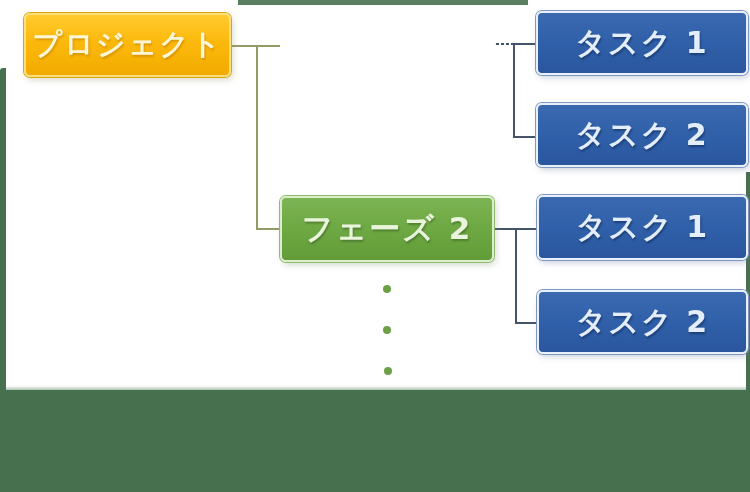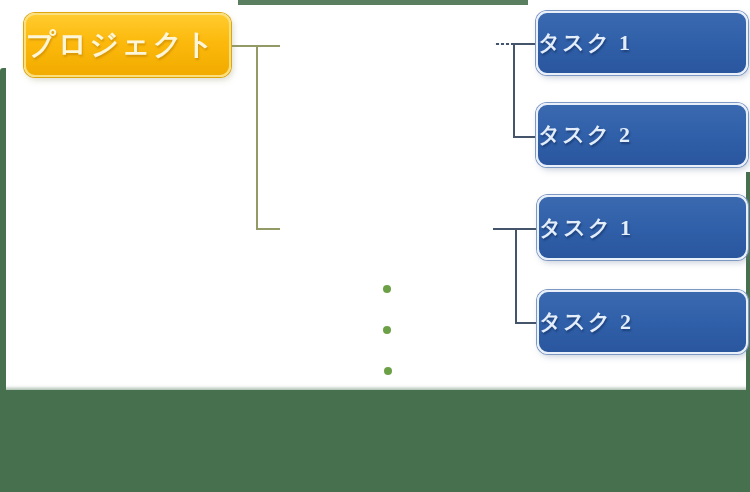--- a/index.html
+++ b/index.html
@@ -24,45 +24,44 @@
   .olive { background: #949A66; }
   .navy  { background: #44546A; }
   .dotted-overlay {
     position: absolute; z-index: 2;
     background: repeating-linear-gradient(90deg, #f4f7fb 0 2px, transparent 2px 5px);
   }
 
   
   .node {
     position: absolute; z-index: 3;
-    display: flex; align-items: center; 
+    display: flex; align-items: center; justify-content: center;
     font-weight: bold; letter-spacing: 2px; white-space: nowrap;
-    border-radius: 11px;
+    border-radius: 6px;
   }
   .node-project {
     background: linear-gradient(180deg, #FFCB2E 0%, #FCB90C 45%, #F2AB00 100%);
     border: 2px solid #FBDF7D;
     box-shadow: 0 0 0 1px #DFA60C, 2px 3px 6px rgba(150,150,110,.35);
     color: #FEF6D8; font-size: 29px;
     text-shadow: 1px 2px 2px rgba(190,125,0,.55);
   }
   .node-phase {
     background: linear-gradient(180deg, #7CB453 0%, #6DA843 50%, #629C38 100%);
     border: 2px solid #DCEDCD;
     box-shadow: 0 0 0 1px #8FBC6B, 2px 3px 6px rgba(125,150,115,.35);
     color: #E9F4DC; font-size: 31px;
     text-shadow: 1px 2px 2px rgba(55,90,30,.5);
   }
   .node-task {
     background: linear-gradient(180deg, #3A69B0 0%, #2F5FA8 55%, #2A569E 100%);
     border: 2px solid #E9F0FA;
     box-shadow: 0 0 0 1px #7E98C4, 2px 3px 6px rgba(110,130,155,.35);
-    color: #E4EEFB; font-size: 22px;
+    color: #E4EEFB; font-size: 30px;
     text-shadow: 1px 2px 2px rgba(15,40,85,.55);
-    font-family: Liberation Serif, serif;
   }
 
   
   .dot { position: absolute; z-index: 3; width: 8px; height: 8px; border-radius: 50%;
          background: #6CA047; box-shadow: 0 0 2px rgba(255,255,255,.8); }
 </style>
 </head>
 <body>
 
 <div id="canvas">
@@ -91,20 +90,23 @@
 
 
   <div class="node node-task" style="left:536px; top:11px; width:208px; height:60px;">
     <span>タスク 1</span>
   </div>
 
   <div class="node node-task" style="left:536px; top:103px; width:208px; height:60px;">
     <span>タスク 2</span>
   </div>
 
+  <div class="node node-phase" style="left:280px; top:196px; width:210px; height:62px;">
+    <span>フェーズ 2</span>
+  </div>
 
   <div class="node node-task" style="left:537px; top:195px; width:207px; height:61px;">
     <span>タスク 1</span>
   </div>
 
   <div class="node node-task" style="left:537px; top:290px; width:207px; height:60px;">
     <span>タスク 2</span>
   </div>
 
   <div class="dot" style="left:383px; top:285px;"></div>

